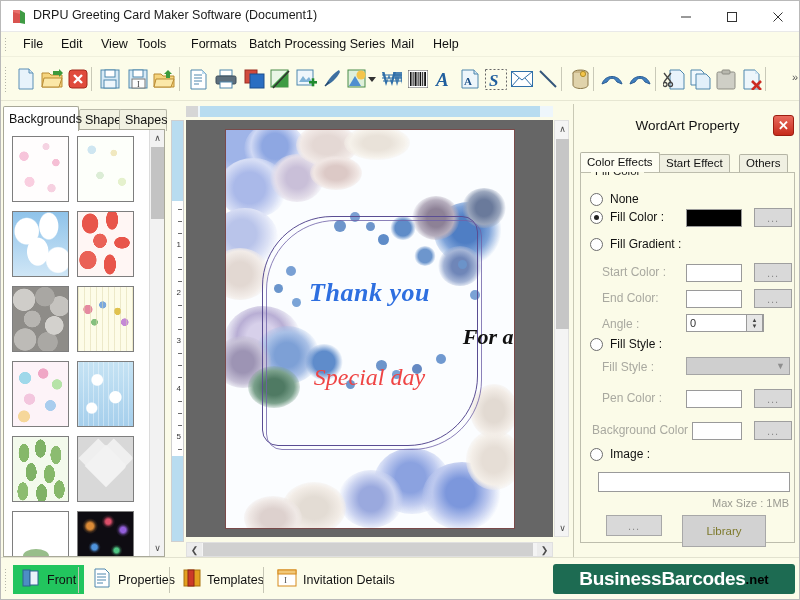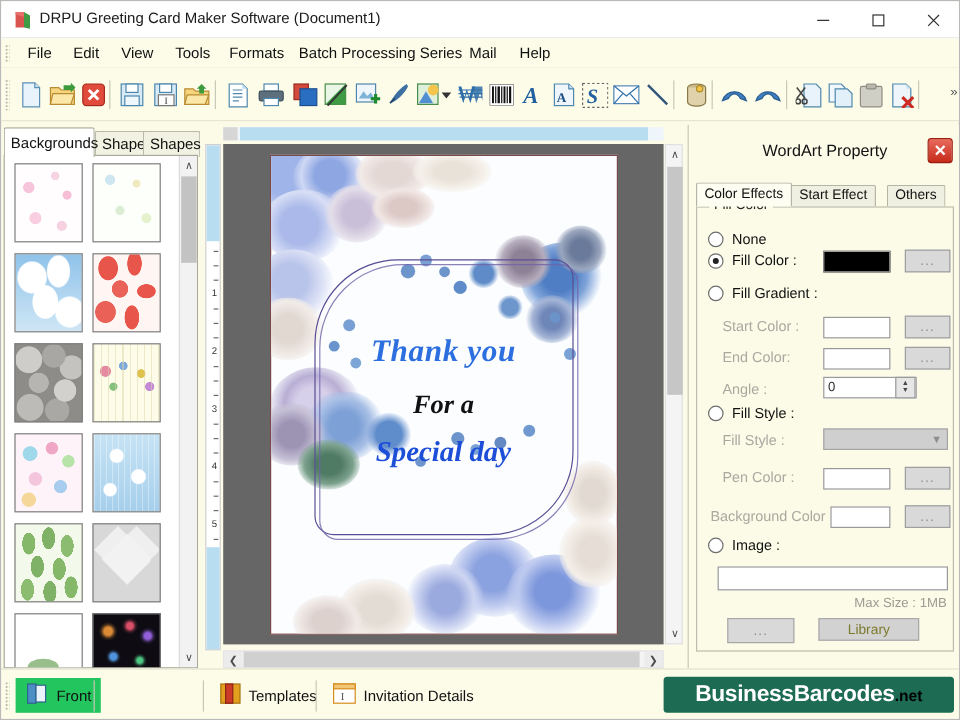--- a/index.html
+++ b/index.html
@@ -274,25 +274,26 @@
     font-family: "Liberation Serif", serif;
     font-style: italic; font-weight: bold;
     font-size: 26px; color: #2e6fe0;
     letter-spacing: .5px;
   }
   #line-fora {
     font-family: "Liberation Serif", serif;
     font-style: italic; font-weight: bold;
     font-size: 22px; color: #101010;
     margin-top: 16px;
+    text-align: right;
   }
   #line-specialday {
     font-family: "Liberation Serif", serif;
-    font-style: italic; font-weight: bold;
-    font-size: 24px; color: #1d4ed8;
+    font-style: italic; font-weight: normal;
+    font-size: 24px; color: #ef4444;
     margin-top: 14px;
   }
   #frame-arc {
     position: absolute; left: 36px; top: 86px; width: 216px; height: 230px;
     border: 1.5px solid #5a4d93;
     border-radius: 70px 16px 70px 16px;
     z-index: 3;
   }
   #frame-arc2 {
     position: absolute; left: 40px; top: 90px; width: 216px; height: 230px;
@@ -407,21 +408,21 @@
     position: absolute; right: 12px; top: 494px;
     font-size: 11px; color: #9b9b92;
   }
   #img-dots {
     position: absolute; left: 32px; top: 512px; width: 56px; height: 21px;
     background: #d9d9d9; border: 1px solid #a8a8a8;
     display: flex; align-items: center; justify-content: center;
     font-size: 11px; color: #8c8c8c; letter-spacing: 1px;
   }
   #img-library {
-    position: absolute; left: 108px; top: 512px; width: 84px; height: 19px;
+    position: absolute; left: 108px; top: 512px; width: 84px; height: 32px;
     background: #d2d2d2; border: 1px solid #a8a8a8;
     display: flex; align-items: center; justify-content: center;
     font-size: 11.5px; color: #7e7a2d;
   }
 
   
   #statusbar {
     position: absolute; left: 0; bottom: 0; width: 800px; height: 42px;
     background: #fcfce9; border-top: 1px solid #e2e2cf;
   }
@@ -478,21 +479,21 @@
           <line x1="10.5" y1="1.5" x2="1.5" y2="10.5" stroke="#333" stroke-width="1"></line>
         </svg>
     </div>
   </div>
 
   <div id="menubar">
     <span id="menu-grip"></span>
     <span class="menu-item" style="left:14px">File</span>
     <span class="menu-item" style="left:52px">Edit</span>
     <span class="menu-item" style="left:92px">View</span>
-    <span class="menu-item" style="left:137px">Tools</span>
+    <span class="menu-item" style="left:128px">Tools</span>
     <span class="menu-item" style="left:182px">Formats</span>
     <span class="menu-item" style="left:240px">Batch Processing Series</span>
     <span class="menu-item" style="left:382px">Mail</span>
     <span class="menu-item" style="left:424px">Help</span>
   </div>
 
   <div id="toolbar">
     <span id="toolbar-grip"></span>
 
     <div class="tbtn" style="left:12px">
@@ -919,20 +920,34 @@
       <span>
         <svg width="20" height="20" viewBox="0 0 20 20">
             <rect x="2" y="2" width="7" height="16" fill="#4d8ec4" stroke="#2f6391"></rect>
             <rect x="9" y="3" width="8" height="14" fill="#eaf3fa" stroke="#2f6391"></rect>
           </svg>
       </span>
       <span>Front</span>
     </div>
     <div class="sbsep" style="left:77px"></div>
 
+    <div class="sbitem" style="left:84px">
+      <span>
+        <svg width="19" height="20" viewBox="0 0 19 20">
+            <path d="M2 1 H12 L16 5 V19 H2 Z" fill="#fff" stroke="#4e87ad"></path>
+            <g stroke="#4e87ad">
+              <line x1="4" y1="6" x2="13" y2="6"></line>
+              <line x1="4" y1="9" x2="13" y2="9"></line>
+              <line x1="4" y1="12" x2="13" y2="12"></line>
+              <line x1="4" y1="15" x2="10" y2="15"></line>
+            </g>
+          </svg>
+      </span>
+      <span>Properties</span>
+    </div>
     <div class="sbsep" style="left:168px"></div>
 
     <div class="sbitem" style="left:174px">
       <span>
         <svg width="18" height="20" viewBox="0 0 18 20">
             <rect x="1" y="2" width="16" height="16" fill="#e3a01f" stroke="#a8720f"></rect>
             <rect x="5" y="2" width="6" height="16" fill="#cc3a28" stroke="#8e2416"></rect>
           </svg>
       </span>
       <span>Templates</span>

